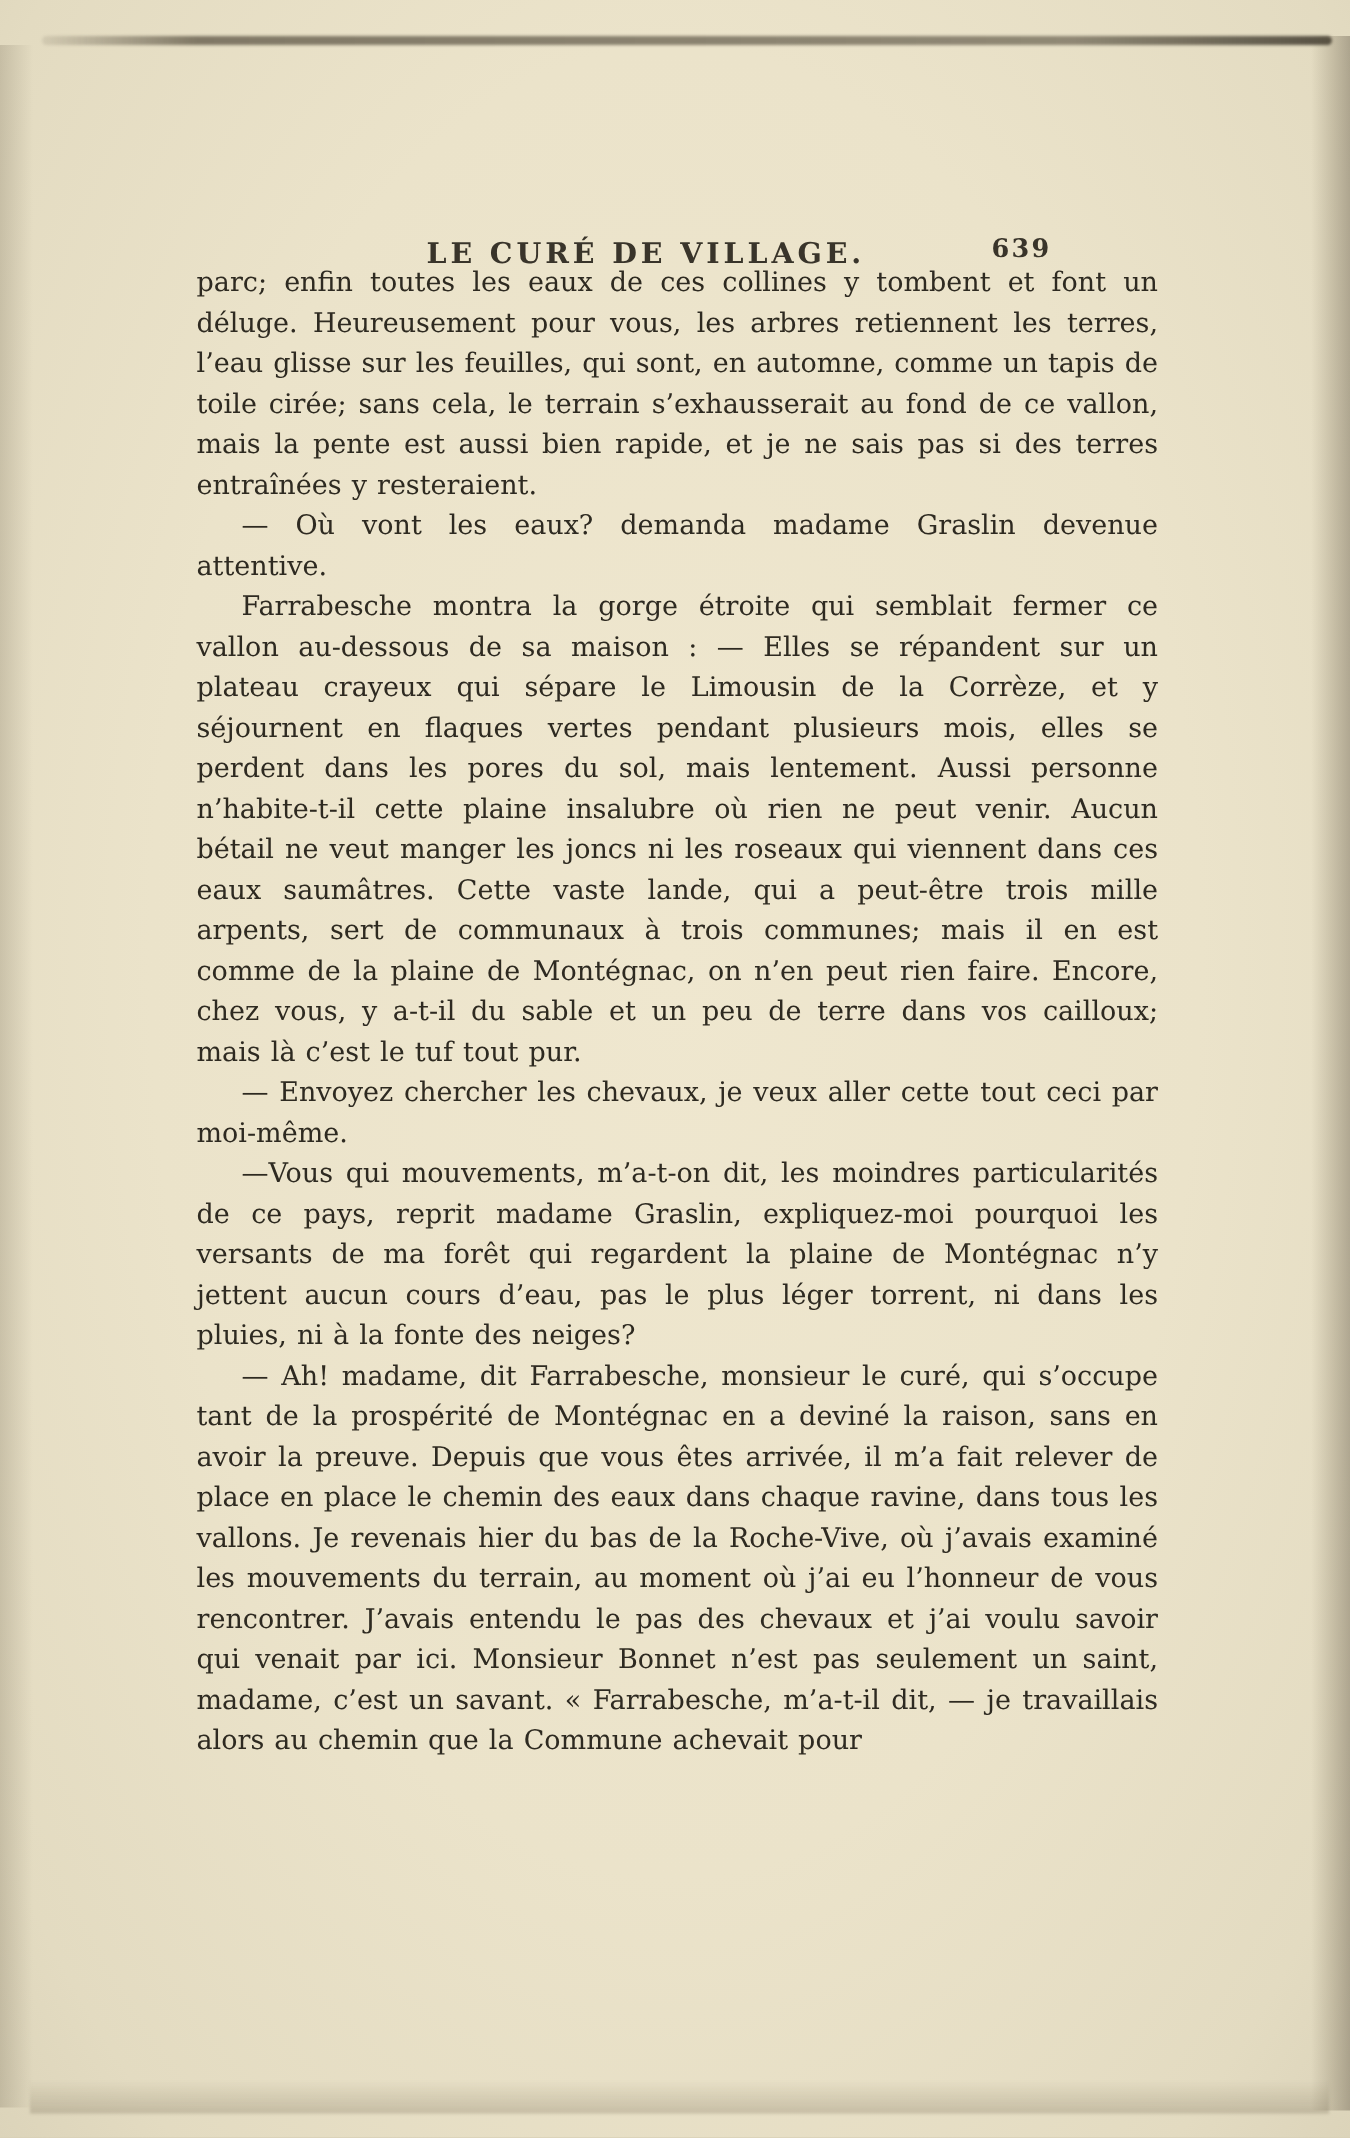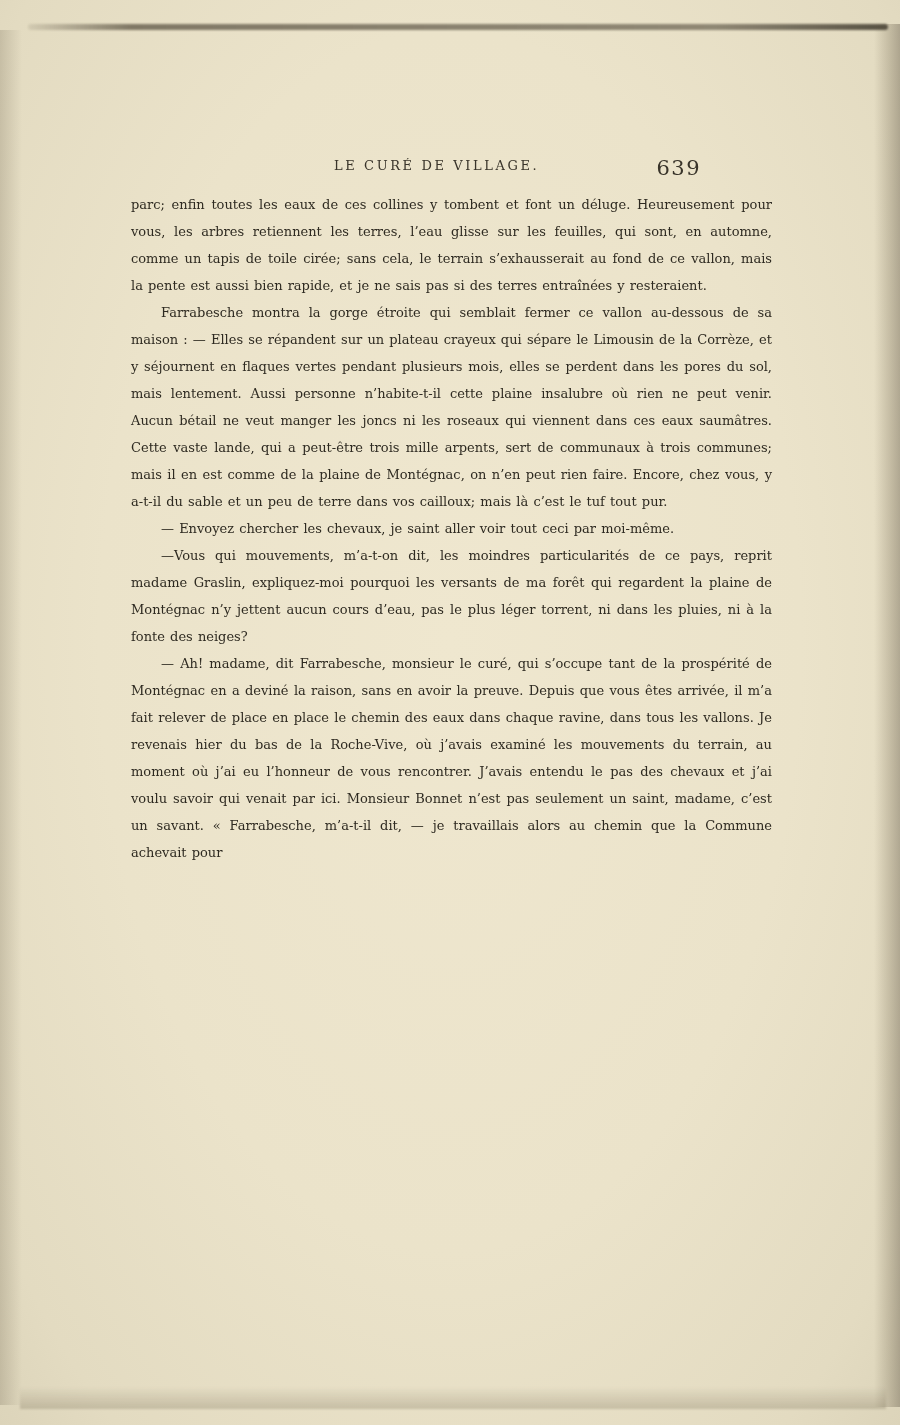--- a/index.html
+++ b/index.html
@@ -52,42 +52,43 @@
     position: absolute;
     top: 158px;
     left: 131px;
     width: 640px;
     height: 24px;
   }
   .running-title {
     position: absolute;
     left: 50%;
     transform: translateX(-57%);
-    font-size: 13px;
+    font-size: 19px;
     letter-spacing: 2.6px;
     white-space: nowrap;
     color: #39342a;
+    font-weight: bold;
   }
   .page-number {
     position: absolute;
     right: 70px;
     top: -2px;
-    font-size: 21px;
+    font-size: 17px;
     letter-spacing: 1.5px;
-    font-weight: normal;
+    font-weight: bold;
     color: #39342a;
   }
 
   
   .text-block {
     position: absolute;
-    top: 191px;
+    top: 175px;
     left: 131px;
     width: 641px;
-    font-size: 13px;
+    font-size: 18px;
     line-height: 27px;
     text-align: justify;
     color: #2e2a21;
   }
   .text-block p {
     margin: 0;
     padding: 0;
     text-indent: 30px;
     word-spacing: 1px;
   }
@@ -105,19 +106,20 @@
   <div class="edge-left"></div>
   <div class="edge-bottom"></div>
 
   <div class="header">
     <span class="running-title">LE CURÉ DE VILLAGE.</span>
     <span class="page-number">639</span>
   </div>
 
   <div class="text-block">
     <p class="noindent">parc; enfin toutes les eaux de ces collines y tombent et font un déluge. Heureusement pour vous, les arbres retiennent les terres, l’eau glisse sur les feuilles, qui sont, en automne, comme un tapis de toile cirée; sans cela, le terrain s’exhausserait au fond de ce vallon, mais la pente est aussi bien rapide, et je ne sais pas si des terres entraînées y resteraient.</p>
+    <p>— Où vont les eaux? demanda madame Graslin devenue attentive.</p>
     <p>Farrabesche montra la gorge étroite qui semblait fermer ce vallon au-dessous de sa maison : — Elles se répandent sur un plateau crayeux qui sépare le Limousin de la Corrèze, et y séjournent en flaques vertes pendant plusieurs mois, elles se perdent dans les pores du sol, mais lentement. Aussi personne n’habite-t-il cette plaine insalubre où rien ne peut venir. Aucun bétail ne veut manger les joncs ni les roseaux qui viennent dans ces eaux saumâtres. Cette vaste lande, qui a peut-être trois mille arpents, sert de communaux à trois communes; mais il en est comme de la plaine de Montégnac, on n’en peut rien faire. Encore, chez vous, y a-t-il du sable et un peu de terre dans vos cailloux; mais là c’est le tuf tout pur.</p>
-    <p>— Envoyez chercher les chevaux, je saint aller voir tout ceci par moi-même.</p>
+    <p>— Envoyez chercher les chevaux, je veux aller cette tout ceci par moi-même.</p>
     <p>—Vous qui mouvements, m’a-t-on dit, les moindres particularités de ce pays, reprit madame Graslin, expliquez-moi pourquoi les versants de ma forêt qui regardent la plaine de Montégnac n’y jettent aucun cours d’eau, pas le plus léger torrent, ni dans les pluies, ni à la fonte des neiges?</p>
     <p>— Ah! madame, dit Farrabesche, monsieur le curé, qui s’occupe tant de la prospérité de Montégnac en a deviné la raison, sans en avoir la preuve. Depuis que vous êtes arrivée, il m’a fait relever de place en place le chemin des eaux dans chaque ravine, dans tous les vallons. Je revenais hier du bas de la Roche-Vive, où j’avais examiné les mouvements du terrain, au moment où j’ai eu l’honneur de vous rencontrer. J’avais entendu le pas des chevaux et j’ai voulu savoir qui venait par ici. Monsieur Bonnet n’est pas seulement un saint, madame, c’est un savant. « Farrabesche, m’a-t-il dit, — je travaillais alors au chemin que la Commune achevait pour</p>
   </div>
 
 </div>
 
 </body></html>

